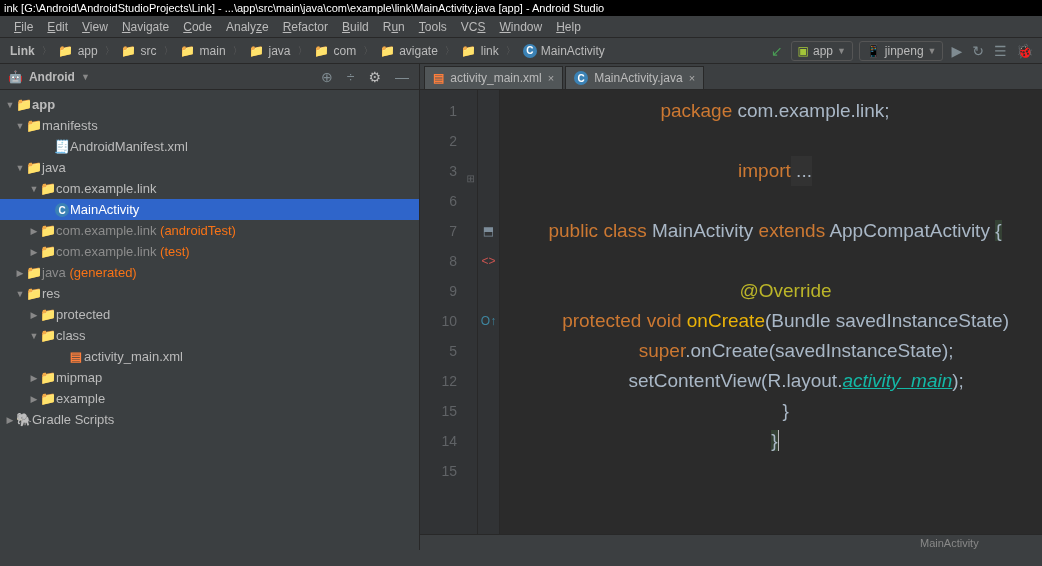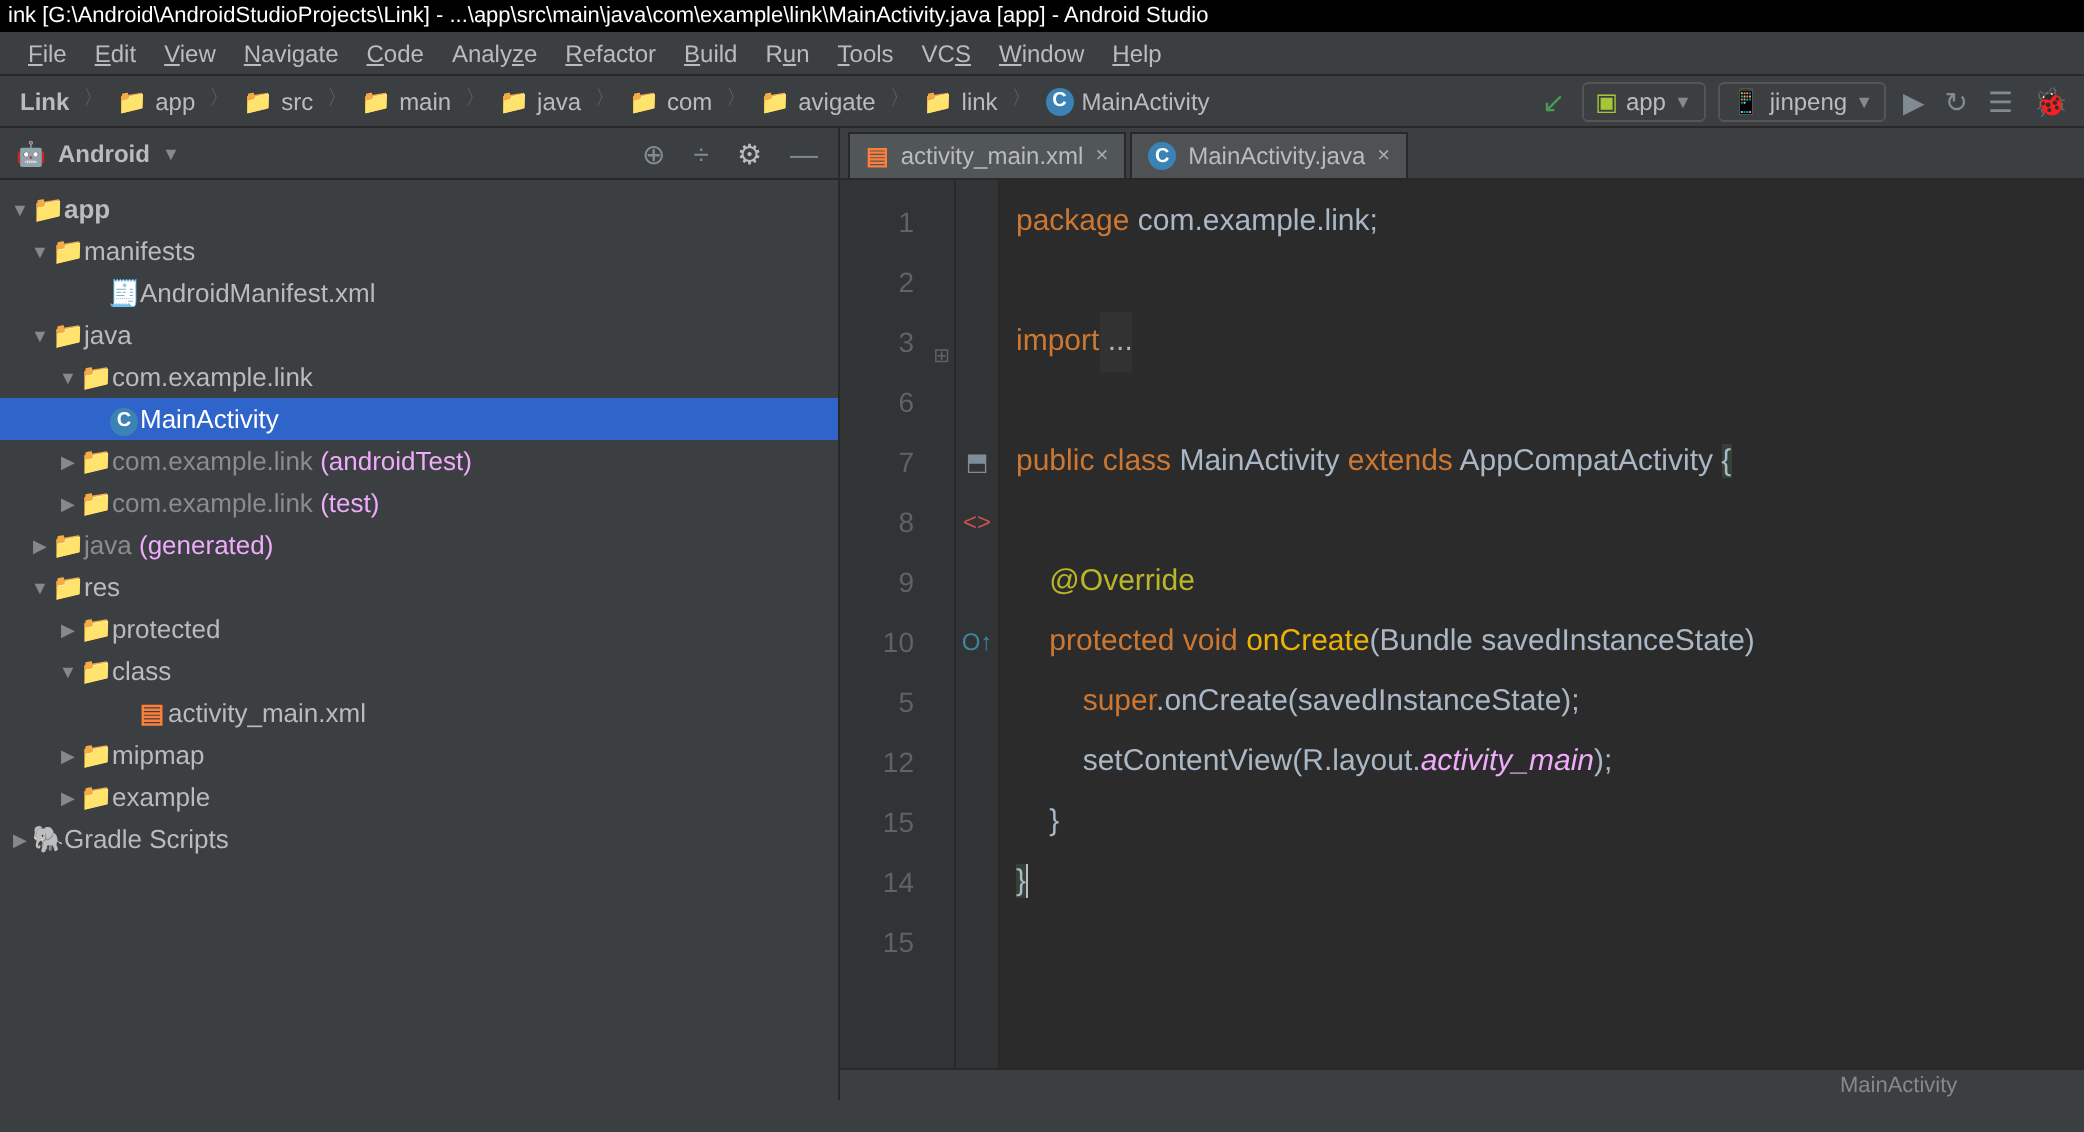--- a/index.html
+++ b/index.html
@@ -5,61 +5,61 @@
 * { margin:0; padding:0; box-sizing:border-box; font-family:"Segoe UI",Arial,sans-serif; }
 body { background:#3c3f41; color:#bbbbbb; font-size:12px; width:1042px; height:566px; overflow:hidden; }
 
 .title-bar { background:#000; color:#fff; padding:2px 4px; height:16px; font-size:11px; white-space:nowrap; overflow:hidden; }
 
 .menu-bar { background:#3c3f41; border-bottom:1px solid #282828; height:22px; display:flex; align-items:center; padding:0 8px; gap:2px; }
 .menu-bar span { padding:2px 6px; cursor:pointer; }
 .menu-bar span u { text-decoration:underline; }
 
 .nav-bar { background:#3c3f41; border-bottom:1px solid #282828; height:26px; display:flex; align-items:center; padding:0 6px; justify-content:space-between; }
-.breadcrumb { display:flex; gap:3px; }
+.breadcrumb { display:flex; align-items:center; gap:3px; }
 .breadcrumb .sep { color:#666; font-size:10px; }
 .breadcrumb .crumb { display:flex; align-items:center; gap:4px; padding:2px 4px; cursor:pointer; }
 .nav-right { display:flex; align-items:center; gap:6px; }
 .run-config { background:#3c3f41; border:1px solid #555; border-radius:3px; padding:2px 6px; display:flex; align-items:center; gap:4px; color:#bbb; cursor:pointer; height:20px; }
 .run-icon { color:#499c54; cursor:pointer; }
 .tool-icon { color:#7f8b91; cursor:pointer; padding:2px; font-size:14px;}
 .bug-icon { color:#499c54; cursor:pointer; }
 
 .main { display:flex; height:calc(100% - 80px); }
 .left-panel { width:420px; background:#3b3f41; border-right:1px solid #282828; display:flex; flex-direction:column; }
 .panel-header { background:#3c3f41; border-bottom:1px solid #282828; height:26px; display:flex; align-items:center; justify-content:space-between; padding:0 8px; }
 .panel-header-left { display:flex; align-items:center; gap:6px; font-weight:bold; }
 .panel-header-right { display:flex; align-items:center; gap:10px; }
 
 .tree { flex:1; overflow:auto; padding:4px 0; font-size:13px; }
 .tree-row { display:flex; align-items:center; height:21px; padding-left:4px; cursor:pointer; white-space:nowrap; }
 .tree-row.selected { background:#2f65ca; color:#fff; }
 .tree-row .exp { width:12px; color:#888; font-size:9px; text-align:center; }
 .tree-row .icon { width:16px; text-align:center; }
-.tree-row .muted { color:#f0abfc; }
+.tree-row .muted { color:#f97316; }
 .tree-row .muted-label { color:#8c8c8c; }
 .pad1{padding-left:14px}.pad2{padding-left:28px}.pad3{padding-left:42px}.pad4{padding-left:56px}
 
 .editor { flex:1; display:flex; flex-direction:column; background:#2b2b2b; }
 .tab-bar { background:#3c3f41; height:26px; display:flex; align-items:flex-end; border-bottom:1px solid #282828; padding-left:4px; }
 .tab { background:#515658; border:1px solid #282828; border-bottom:none; padding:4px 8px; display:flex; align-items:center; gap:6px; margin-right:2px; cursor:pointer; font-size:12px; }
 .tab.active { background:#4e5254; }
 .tab .close { color:#aaa; font-size:11px; }
 
 .code-area { flex:1; display:flex; overflow:hidden; background:#2b2b2b; }
 .gutter { width:58px; background:#313335; border-right:1px solid #282828; text-align:right; color:#606366; font-family:Consolas,monospace; font-size:14px; padding-top:6px; line-height:30px; user-select:none; position:relative;}
 .gutter .ln { padding-right:20px; height:30px; position:relative;}
 .gutter .fold { position:absolute; right:2px; top:8px; color:#606366; font-size:10px; }
 .gutter-ext { width:22px; background:#313335; border-right:1px solid #282828; padding-top:6px; line-height:30px; }
 .gutter-ext div { height:30px; text-align:center; }
-.code { flex:1; font-family:Consolas,"Courier New",monospace; font-size:15px; line-height:30px; padding:6px 0 0 8px; color:#a9b7c6; white-space:pre; overflow:auto; }
+.code { flex:1; font-family:Consolas,"Courier New",monospace; font-size:19px; line-height:30px; padding:6px 0 0 8px; color:#a9b7c6; white-space:pre; overflow:auto;text-align:center; }
 
 .kw { color:#cc7832; }
 .fn { color:#eab308; }
-.fld { color:#f0abfc; font-style:italic; }
+.fld { color:#14b8a6; font-style:italic;text-decoration:underline; }
 .ann { color:#bbb529; }
 .caret-bg { background:#323232; display:inline-block; }
 .caret { border-left:1px solid #bbb; animation:blink 1s infinite; }
 @keyframes blink{50%{opacity:0}}
 
 .status-bar { height:16px; background:#3c3f41; border-top:1px solid #282828; display:flex; align-items:center; padding-left:500px; color:#888; font-size:11px; }
 
 .ico-folder { color:#8a9aa7; }
 .ico-pkg { color:#8a9aa7; }
 .ico-class { background:#3b82b5; color:#fff; border-radius:50%; width:14px; height:14px; display:inline-flex; align-items:center; justify-content:center; font-size:10px; font-weight:bold; }

